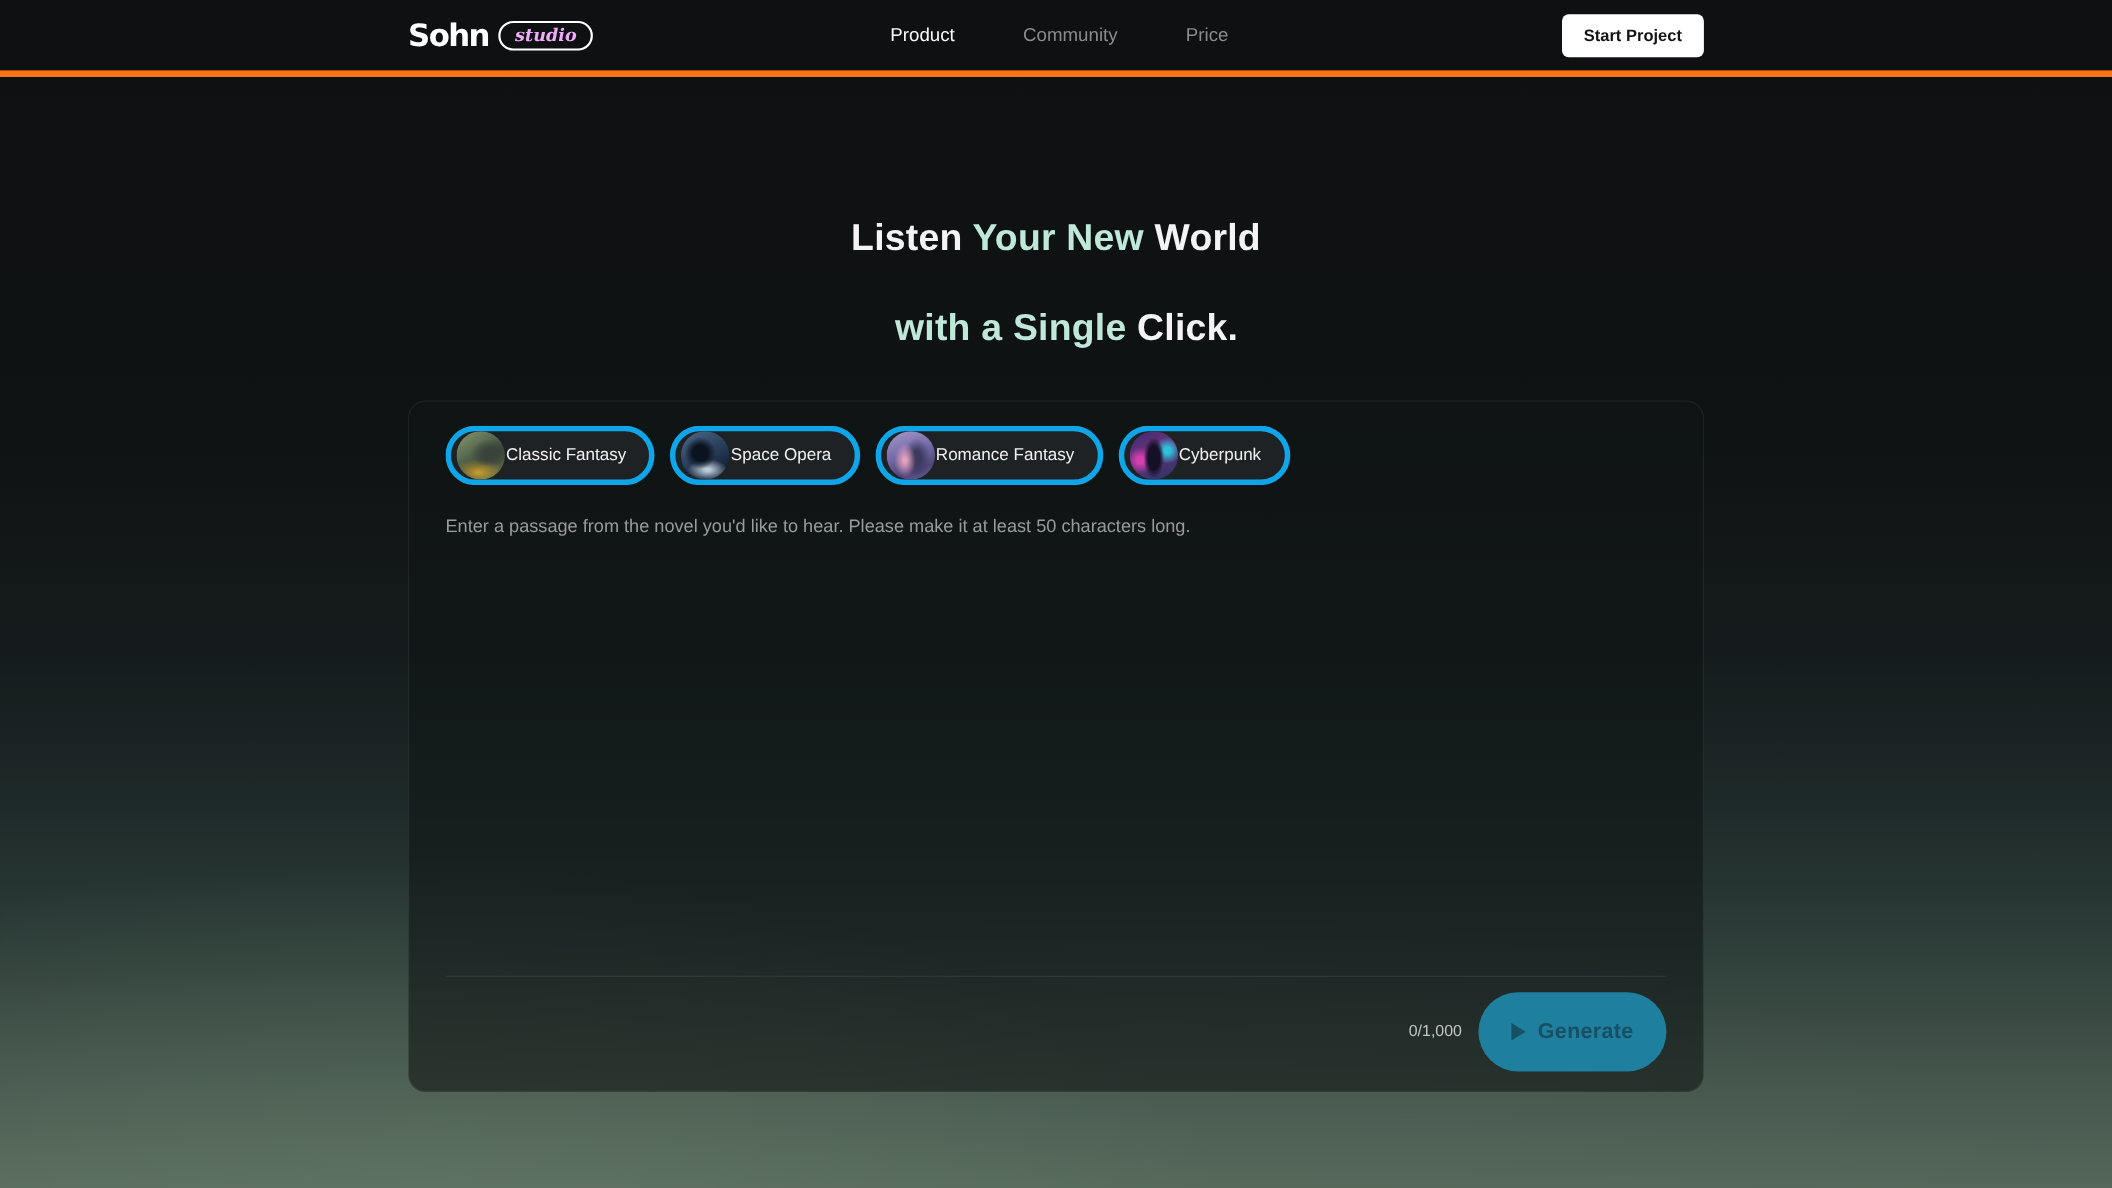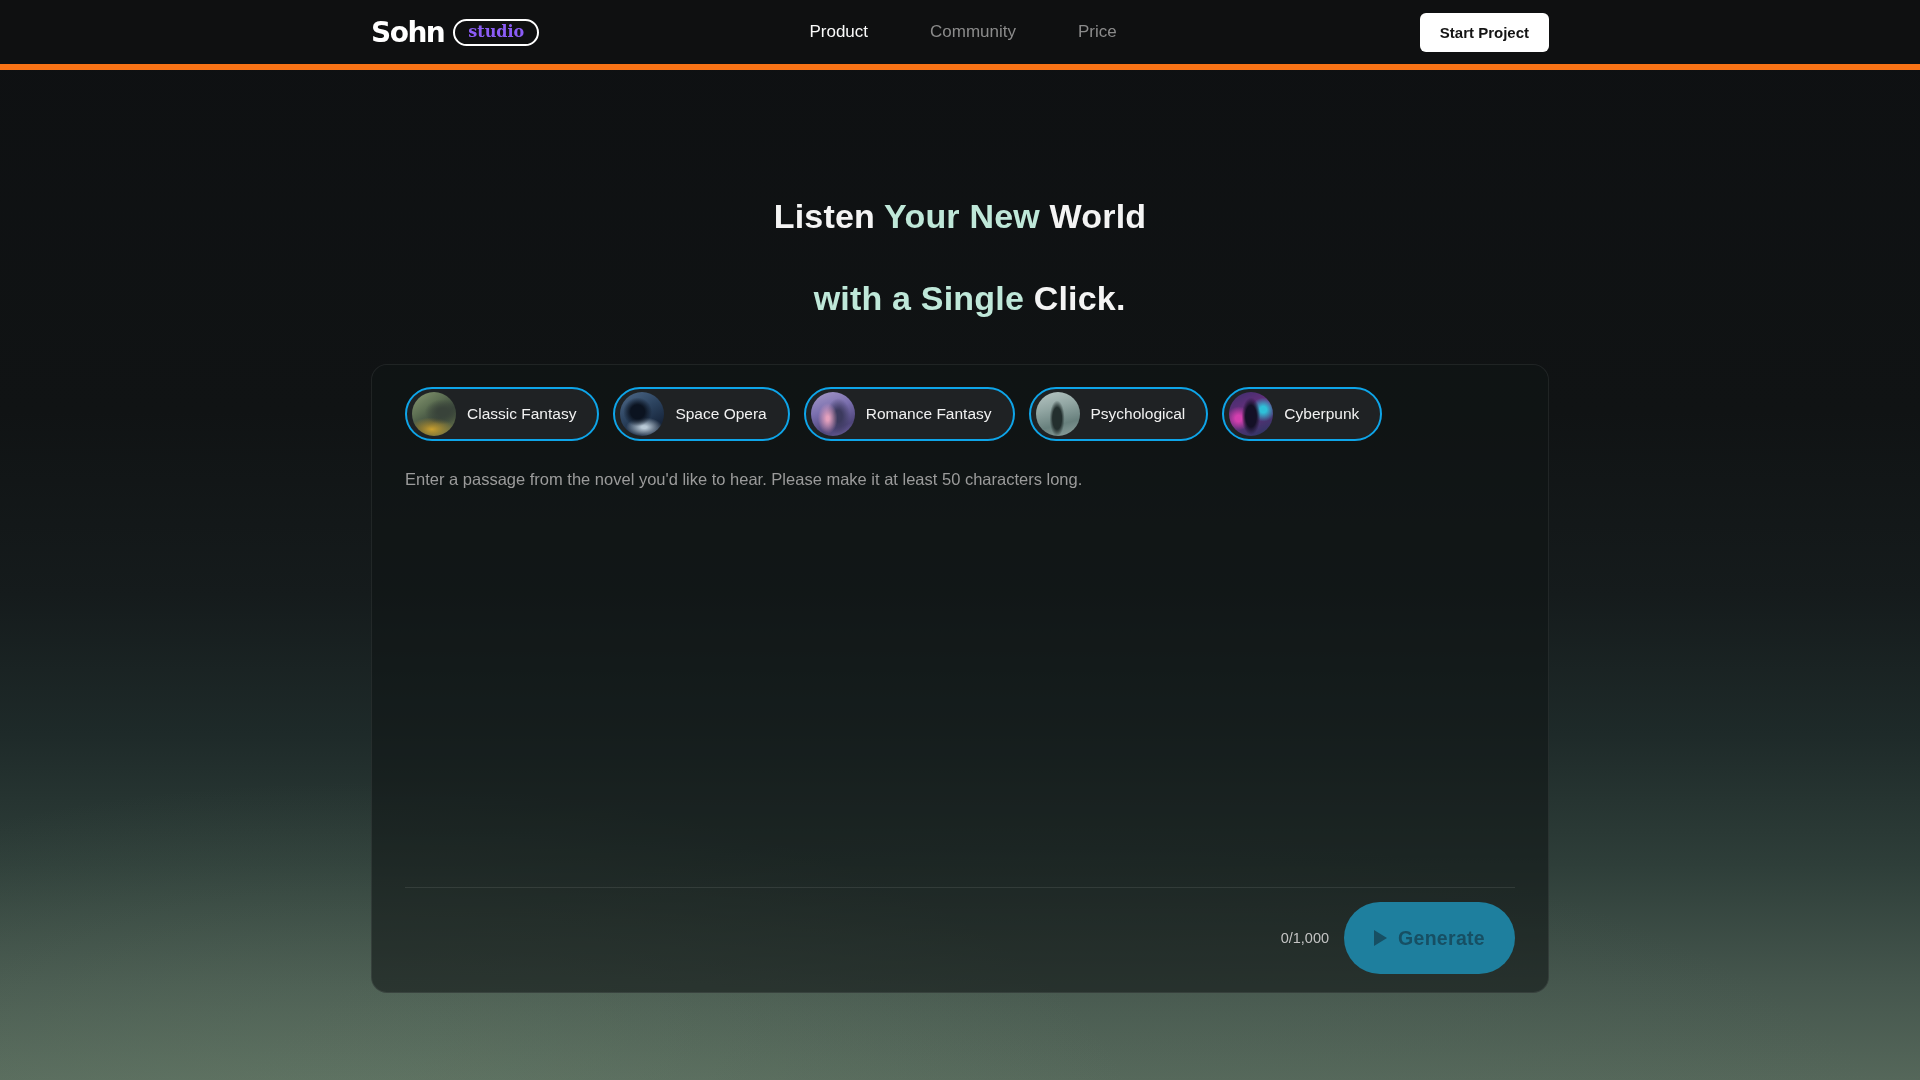--- a/index.html
+++ b/index.html
@@ -21,21 +21,21 @@
   .nav-inner {
     width:1178px; margin:0 auto; display:flex; align-items:center; justify-content:space-between;
   }
   .logo { display:flex; align-items:center; gap:9px; cursor:pointer; }
   .logo-word {
     font-family:"DejaVu Sans","Liberation Sans",sans-serif;
     font-weight:800; font-size:28px; letter-spacing:-1.5px; color:#ffffff;
   }
   .logo-badge {
     font-family:"DejaVu Serif","Liberation Serif",serif;
-    font-weight:600; font-size:16px; color:#8b5cf6;
+    font-style:italic; font-weight:600; font-size:16px; color:#f0abfc;
     border:2px solid #ffffff; border-radius:999px; padding:1px 13px 3px;
   }
   .nav-links { display:flex; align-items:center; gap:62px; position:absolute; left:50%; transform:translateX(-49%); }
   .nav-link { font-size:17px; font-weight:500; color:#8b8b8b; cursor:pointer; }
   .nav-link.active { color:#fafafa; }
   .start-btn {
     background:#ffffff; color:#141414; border:none; border-radius:6px;
     font-family:inherit; font-weight:700; font-size:15px; padding:11px 20px; cursor:pointer;
   }
 
@@ -51,22 +51,22 @@
   .card {
     width:1178px; height:629px; margin:46px auto 0;
     background:rgba(16,20,21,0.58);
     border:1px solid rgba(255,255,255,0.07);
     border-radius:16px;
     padding:22px 0 18px 33px;
     display:flex; flex-direction:column;
   }
   .chips { display:flex; gap:14px; overflow:hidden; flex:none; }
   .chip {
-    flex:none; display:inline-flex; align-items:center; gap:11px;
-    background:#1f2224; border:2px solid #0ea5e9; border-radius:999px;
+    flex:none; display:inline-flex; align-items:center; gap:1px;
+    background:#1f2224; border:5px solid #0ea5e9; border-radius:999px;
     height:54px; padding:4px 21px 4px 5px; cursor:pointer;
   }
   .thumb { width:44px; height:44px; border-radius:50%; flex:none; }
   .chip-label { font-size:15.5px; font-weight:500; color:#f1f1f1; white-space:nowrap; }
 
   
   .thumb-classic {
     background: radial-gradient(26px 18px at 70% 45%, #39433a 20%, rgba(57,67,58,0) 70%),
       radial-gradient(30px 16px at 45% 85%, #c99f2e, rgba(201,159,46,0) 75%),
       linear-gradient(145deg,#8a9a74 0%,#5c6e52 35%,#39463a 60%,#6d7a4f 100%);
@@ -155,24 +155,20 @@
     </div>
     <div class="chip">
       <span class="thumb thumb-space"></span>
       <span class="chip-label">Space Opera</span>
     </div>
     <div class="chip">
       <span class="thumb thumb-romance"></span>
       <span class="chip-label">Romance Fantasy</span>
     </div>
     <div class="chip">
-      <span class="thumb thumb-psych"></span>
-      <span class="chip-label">Psychological</span>
-    </div>
-    <div class="chip">
       <span class="thumb thumb-cyber"></span>
       <span class="chip-label">Cyberpunk</span>
     </div>
 
   </div>
 
   <textarea class="passage-input" placeholder="Enter a passage from the novel you'd like to hear. Please make it at least 50 characters long." style=""></textarea>
 
   <hr class="divider">
 

